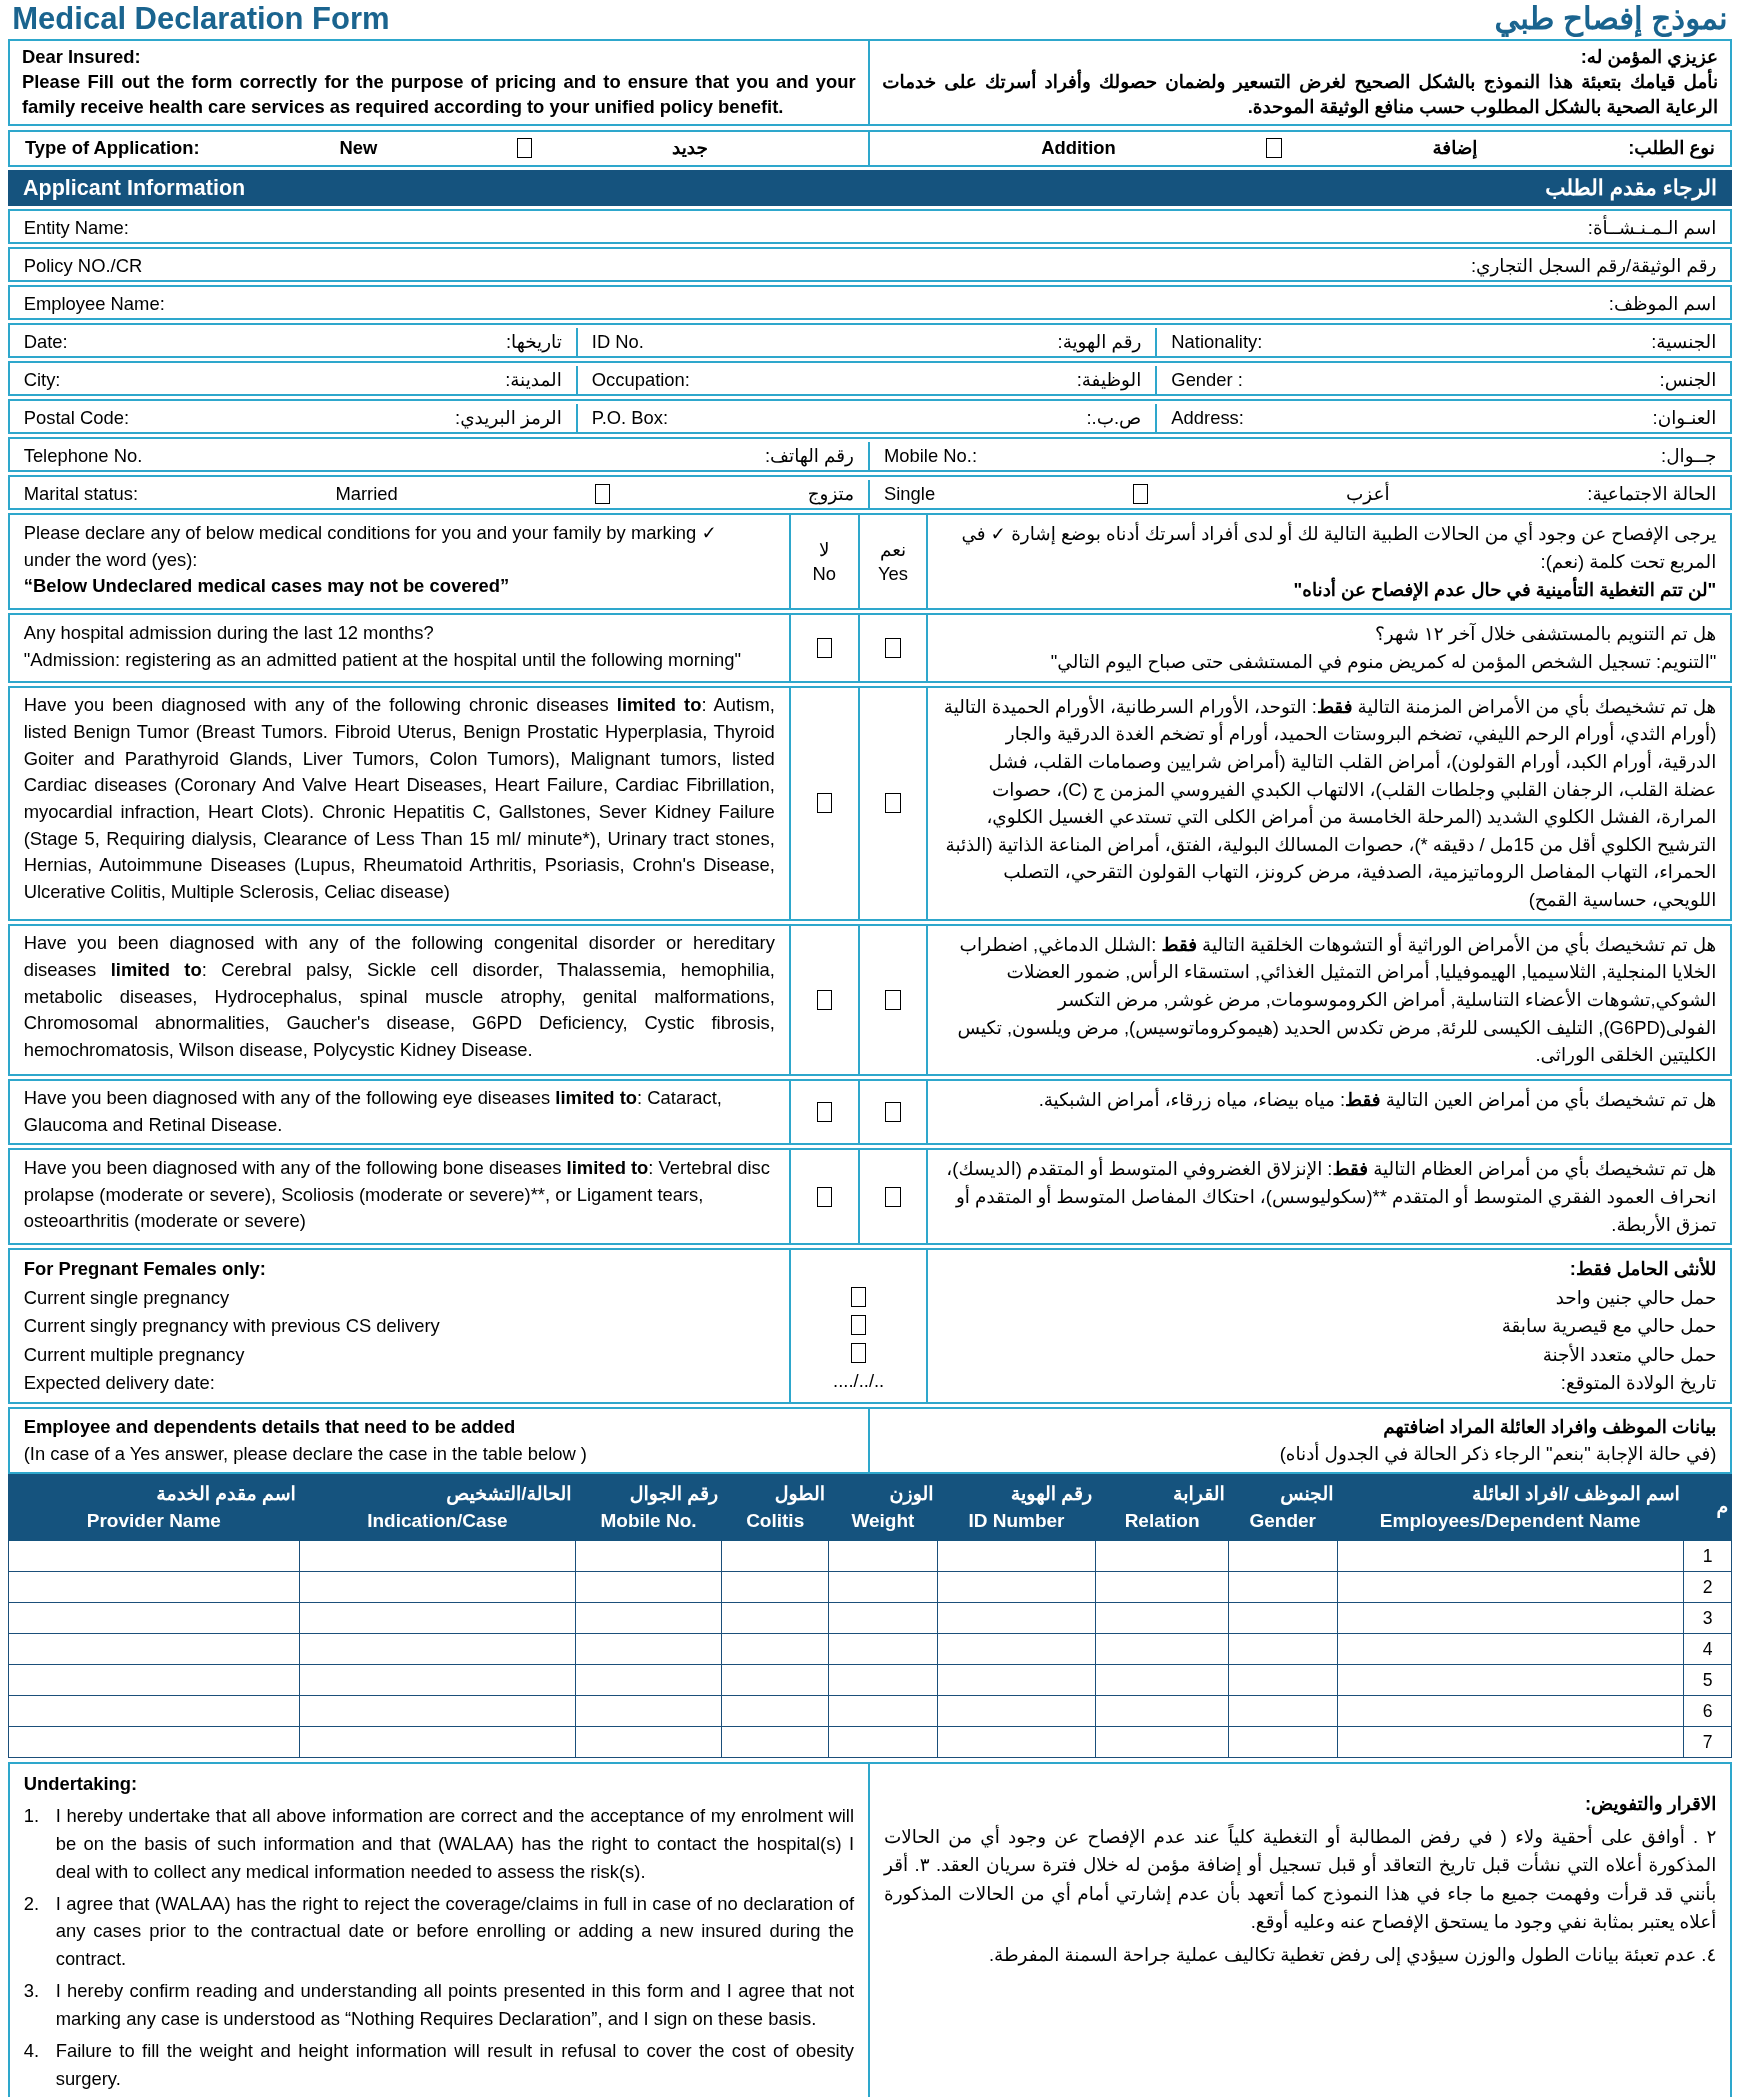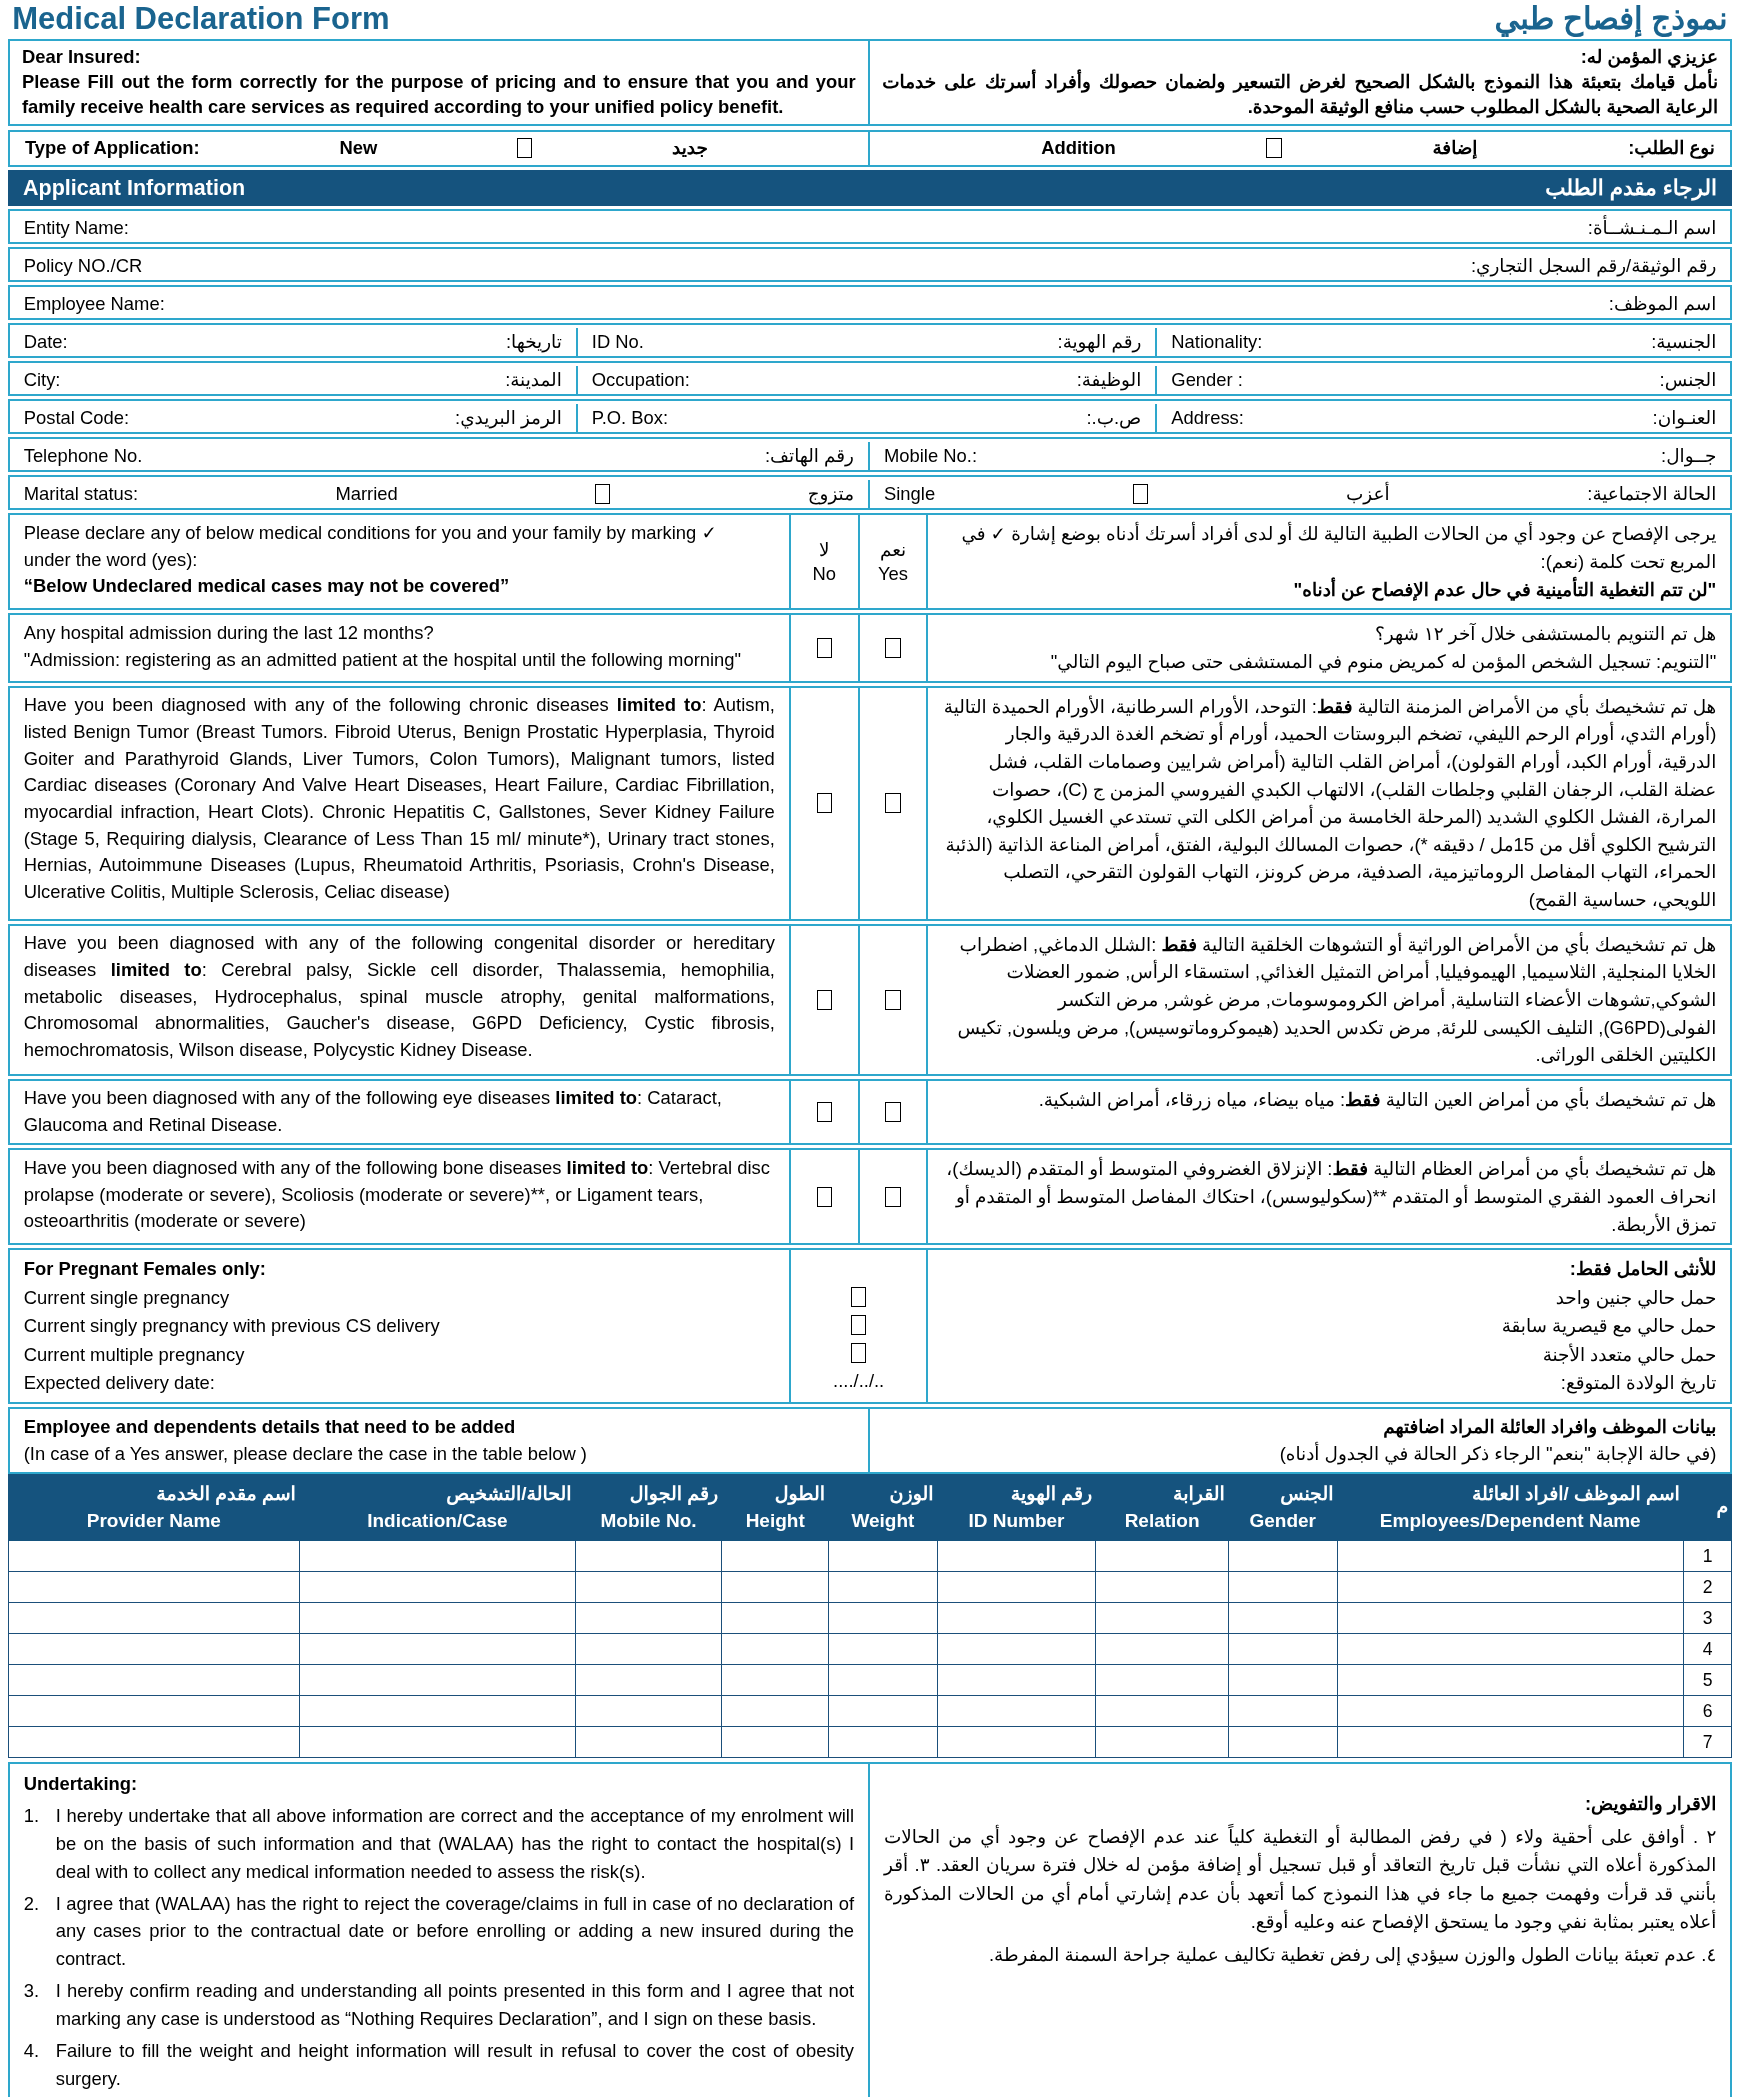--- a/index.html
+++ b/index.html
@@ -376,21 +376,21 @@
         <th>
             <div class="rtl">الحالة/التشخيص</div>
             <div>Indication/Case</div>
           </th>
         <th>
             <div class="rtl">رقم الجوال</div>
             <div>Mobile No.</div>
           </th>
         <th>
             <div class="rtl">الطول</div>
-            <div>Height</div>
+            <div>Colitis</div>
           </th>
         <th>
             <div class="rtl">الوزن</div>
             <div>Weight</div>
           </th>
         <th>
             <div class="rtl">رقم الهوية</div>
             <div>ID  Number</div>
           </th>
         <th>

